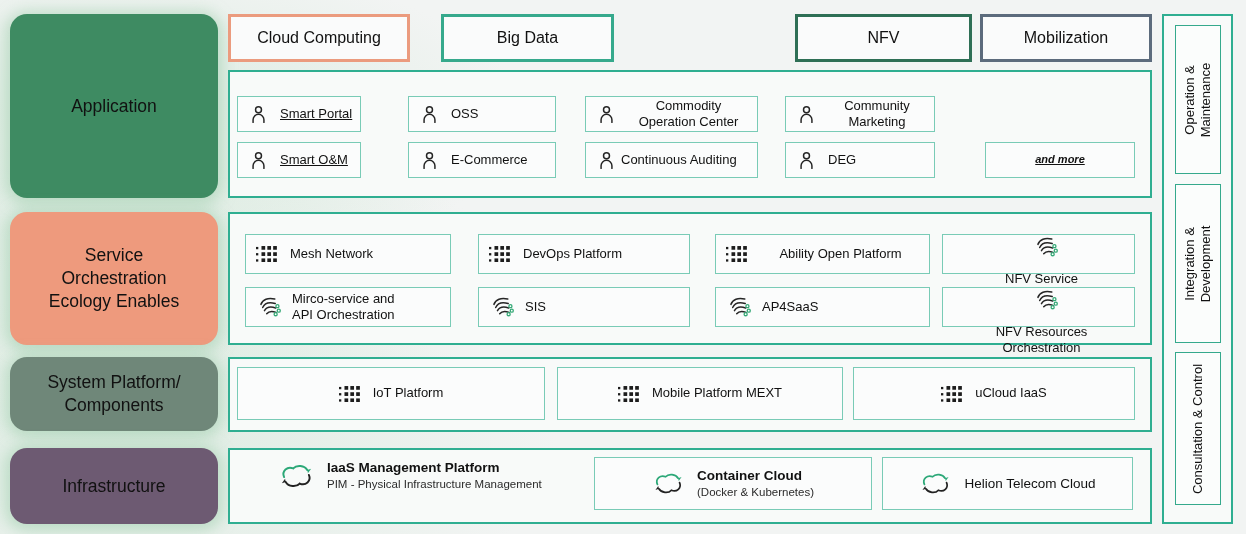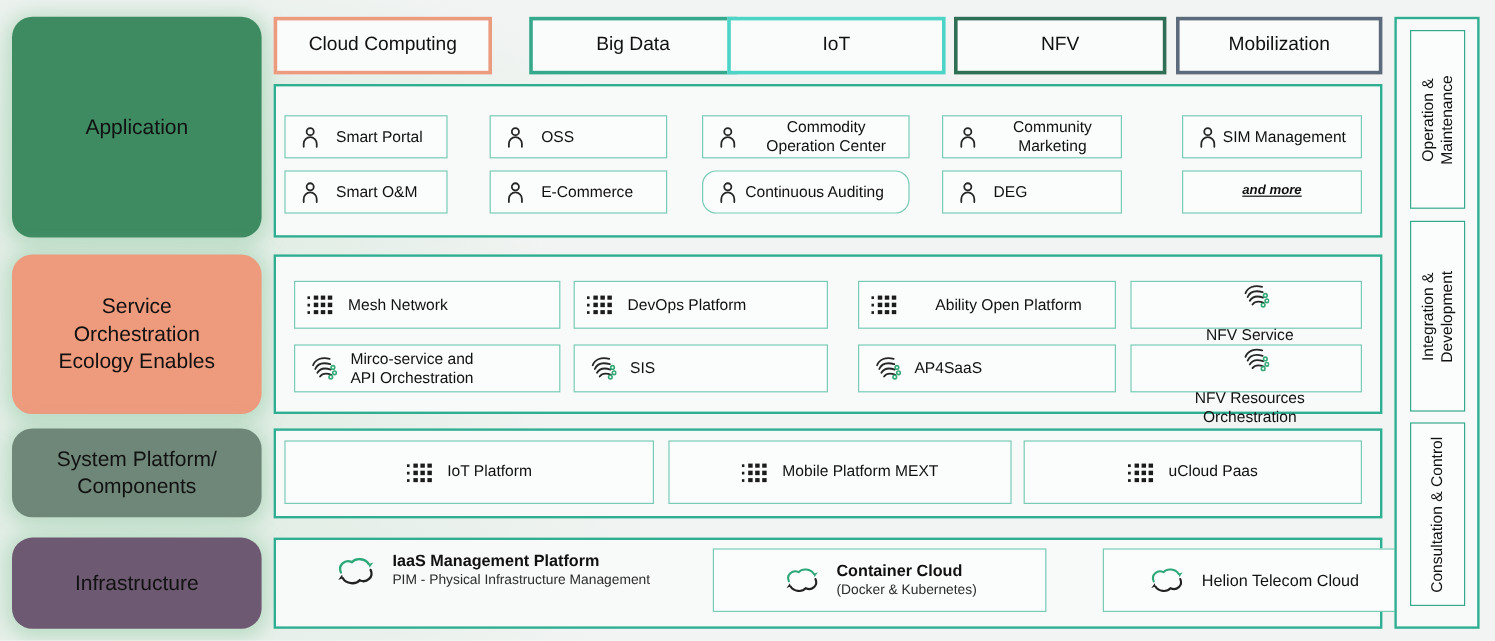--- a/index.html
+++ b/index.html
@@ -34,42 +34,42 @@
   .sec-sys{top:357px;height:75px;}
   .sec-infra{top:448px;height:76px;}
   
   .item{position:absolute;border:1.5px solid #79cbb6;background:#fbfcfc;box-sizing:border-box;
         display:flex;align-items:center;padding-left:10px;gap:11px;font-size:13px;}
   .item-label{white-space:pre-line;line-height:1.25;}
   .item-label.tc{flex:1;text-align:center;padding-right:8px;}
   
   .sec-app .r1{top:24px;height:36px;}
   .sec-app .r2{top:70px;height:36px;}
-  .sec-app .c1{left:7px;width:136px;}
+  .sec-app .c1{left:7px;width:124px;text-decoration:underline;}
   .sec-app .c2{left:178px;width:148px;}
   .sec-app .c3{left:355px;width:173px;}
   .sec-app .c4{left:555px;width:150px;}
   .sec-app .c5{left:755px;width:150px;}
   .more{font-style:italic;text-decoration:underline;font-weight:600;font-size:11px;justify-content:center;padding-left:0;}
   
   .sec-svc .r1{top:20px;height:40px;}
   .sec-svc .r2{top:73px;height:40px;}
-  .sec-svc .c1{left:15px;width:222px;}
+  .sec-svc .c1{left:15px;width:206px;}
   .sec-svc .c2{left:248px;width:212px;}
   .sec-svc .c3{left:485px;width:215px;}
   .sec-svc .c4{left:712px;width:193px;padding-left:14px;flex-direction:column;}
   
   .sec-sys .item{top:8px;height:53px;justify-content:center;padding-left:0;}
   .sec-sys .c1{left:7px;width:308px;}
   .sec-sys .c2{left:327px;width:286px;}
   .sec-sys .c3{left:623px;width:282px;}
   
   .sec-infra .item{top:7px;height:53px;justify-content:center;padding-left:0;gap:12px;}
   .sec-infra .c2{left:364px;width:278px;}
-  .sec-infra .c3{left:652px;width:251px;margin-left:37px;}
+  .sec-infra .c3{left:652px;width:251px;}
   .iaas{position:absolute;left:48px;top:10px;display:flex;align-items:center;gap:12px;}
   .stack{display:flex;flex-direction:column;line-height:1.25;}
   .ttl{font-weight:700;font-size:13.5px;}
   .ttl-reg{font-size:13.5px;}
   .sub{font-size:11.5px;color:#2b2b2b;}
   
   .rail{position:absolute;left:1162px;top:14px;width:71px;height:510px;border:2px solid #2fae91;
         background:#f8faf9;box-sizing:border-box;}
   .vbox{position:absolute;left:50%;transform:translateX(-50%);width:46px;border:1.5px solid #35a98c;
         background:#fbfdfc;box-sizing:border-box;}
@@ -133,21 +133,20 @@
   <div class="lbl lbl-app">Application</div>
   <div class="lbl lbl-svc">Service
 Orchestration
 Ecology Enables</div>
   <div class="lbl lbl-sys">System Platform/
 Components</div>
   <div class="lbl lbl-infra">Infrastructure</div>
 
   <div class="tech tech-cloud">Cloud Computing</div>
   <div class="tech tech-big">Big Data</div>
-  <div class="tech tech-iot">IoT</div>
   <div class="tech tech-nfv">NFV</div>
   <div class="tech tech-mob">Mobilization</div>
 
   <div class="section sec-app">
     <div class="item r1 c1">
       <svg class="icon i-person">
           <use href="#icon-person"></use>
         </svg>
       <span class="item-label">Smart Portal</span>
     </div>
@@ -164,39 +163,33 @@
       <span class="item-label tc">Commodity
 Operation Center</span>
     </div>
     <div class="item r1 c4">
       <svg class="icon i-person">
           <use href="#icon-person"></use>
         </svg>
       <span class="item-label tc">Community
 Marketing</span>
     </div>
-    <div class="item r1 c5" style="gap:2px;">
-      <svg class="icon i-person">
-          <use href="#icon-person"></use>
-        </svg>
-      <span class="item-label">SIM Management</span>
-    </div>
     <div class="item r2 c1">
       <svg class="icon i-person">
           <use href="#icon-person"></use>
         </svg>
       <span class="item-label">Smart O&amp;M</span>
     </div>
     <div class="item r2 c2">
       <svg class="icon i-person">
           <use href="#icon-person"></use>
         </svg>
       <span class="item-label">E-Commerce</span>
     </div>
-    <div class="item r2 c3" style="gap:4px;border-radius:12px;">
+    <div class="item r2 c3" style="gap:4px;">
       <svg class="icon i-person">
           <use href="#icon-person"></use>
         </svg>
       <span class="item-label">Continuous Auditing</span>
     </div>
     <div class="item r2 c4">
       <svg class="icon i-person">
           <use href="#icon-person"></use>
         </svg>
       <span class="item-label">DEG</span>
@@ -270,21 +263,21 @@
     <div class="item c2">
       <svg class="icon i-grid">
           <use href="#icon-grid"></use>
         </svg>
       <span class="item-label">Mobile Platform MEXT</span>
     </div>
     <div class="item c3">
       <svg class="icon i-grid">
           <use href="#icon-grid"></use>
         </svg>
-      <span class="item-label">uCloud Paas</span>
+      <span class="item-label">uCloud IaaS</span>
     </div>
   </div>
 
   <div class="section sec-infra">
     <div class="iaas">
       <svg class="icon i-cloud-lg">
           <use href="#icon-cloudcycle"></use>
         </svg>
       <span class="stack">
         <span class="ttl">IaaS Management Platform</span>

